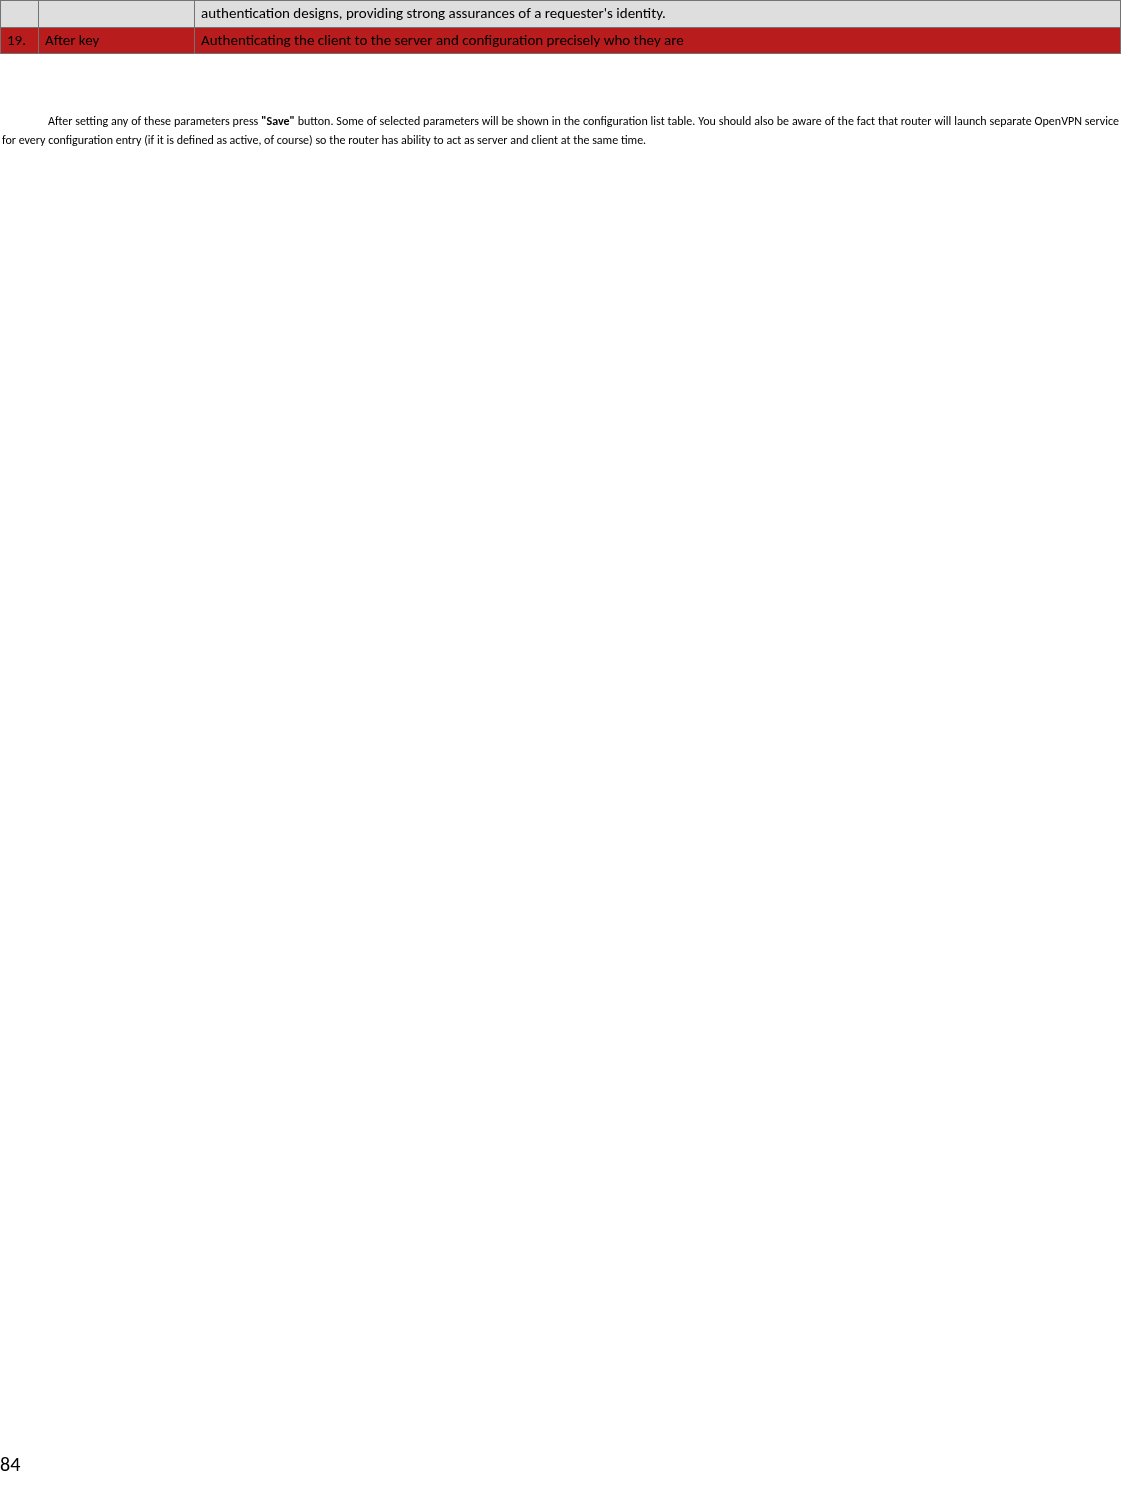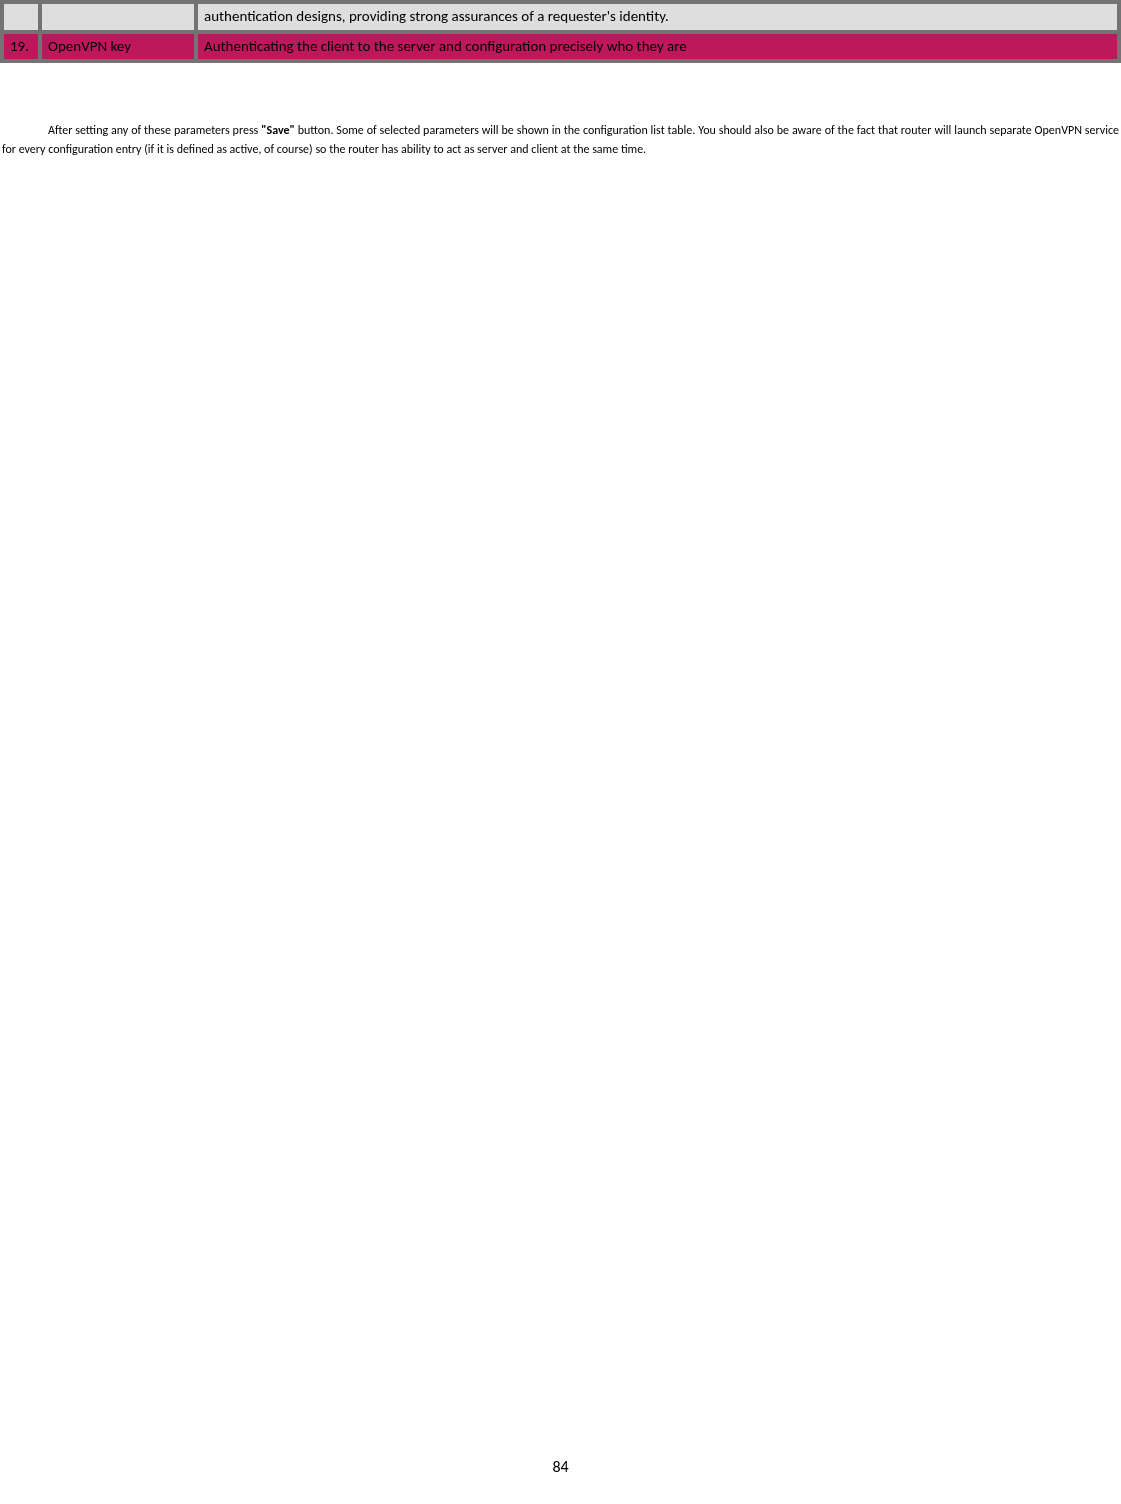--- a/index.html
+++ b/index.html
@@ -21,40 +21,40 @@
       height: 100%;
       padding: 0;
       position: relative;
     }
     table.param-table {
       width: 100%;
       border-collapse: collapse;
       table-layout: fixed;
     }
     table.param-table td {
-      border: 4px solid #737373;
+      border: 1px solid #737373;
       padding: 3px 6px;
       vertical-align: top;
       font-size: 15px;
       line-height: 1.3;
     }
     table.param-table col.col-num {
       width: 38px;
     }
     table.param-table col.col-name {
       width: 156px;
     }
     table.param-table col.col-desc {
       width: auto;
     }
     tr.row-light {
       background-color: #dedede;
     }
     tr.row-dark {
-      background-color: #be185d;
+      background-color: #b91c1c;
     }
     .body-para {
       margin-top: 58px;
       padding: 0 2px;
       font-size: 12px;
       line-height: 1.55;
       text-align: justify;
       text-justify: inter-word;
     }
     .body-para .indent {
@@ -62,22 +62,21 @@
       width: 46px;
     }
     .bold {
       font-weight: bold;
     }
     .page-number {
       position: absolute;
       bottom: 28px;
       left: 0;
       width: 100%;
-      text-align: center;
-      font-size: 16px;
+      font-size: 20px;
     }
   </style>
 </head>
 <body>
 
 <div class="page-container">
 
   <table class="param-table">
     <colgroup>
       <col class="col-num">
@@ -85,21 +84,21 @@
       <col class="col-desc">
     </colgroup>
     <tbody>
       <tr class="row-light">
         <td></td>
         <td></td>
         <td>authentication designs, providing strong assurances of a requester's identity.</td>
       </tr>
       <tr class="row-dark">
         <td>19.</td>
-        <td>OpenVPN key</td>
+        <td>After key</td>
         <td>Authenticating the client to the server and configuration precisely who they are</td>
       </tr>
     </tbody>
   </table>
 
   <p class="body-para">
     <span class="indent"></span><span>After setting any of these parameters press </span><span class="bold">"Save"</span><span> button. Some of selected parameters will be shown in the configuration list table. You should also be aware of the fact that router will launch separate OpenVPN service for every configuration entry (if it is defined as active, of course) so the router has ability to act as server and client at the same time.</span>
   </p>
 
   <div class="page-number">84</div>

